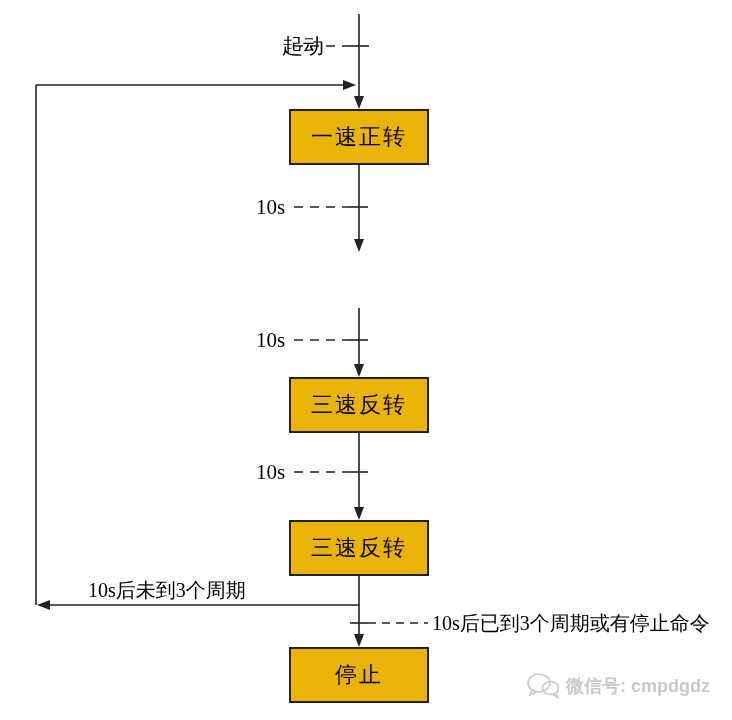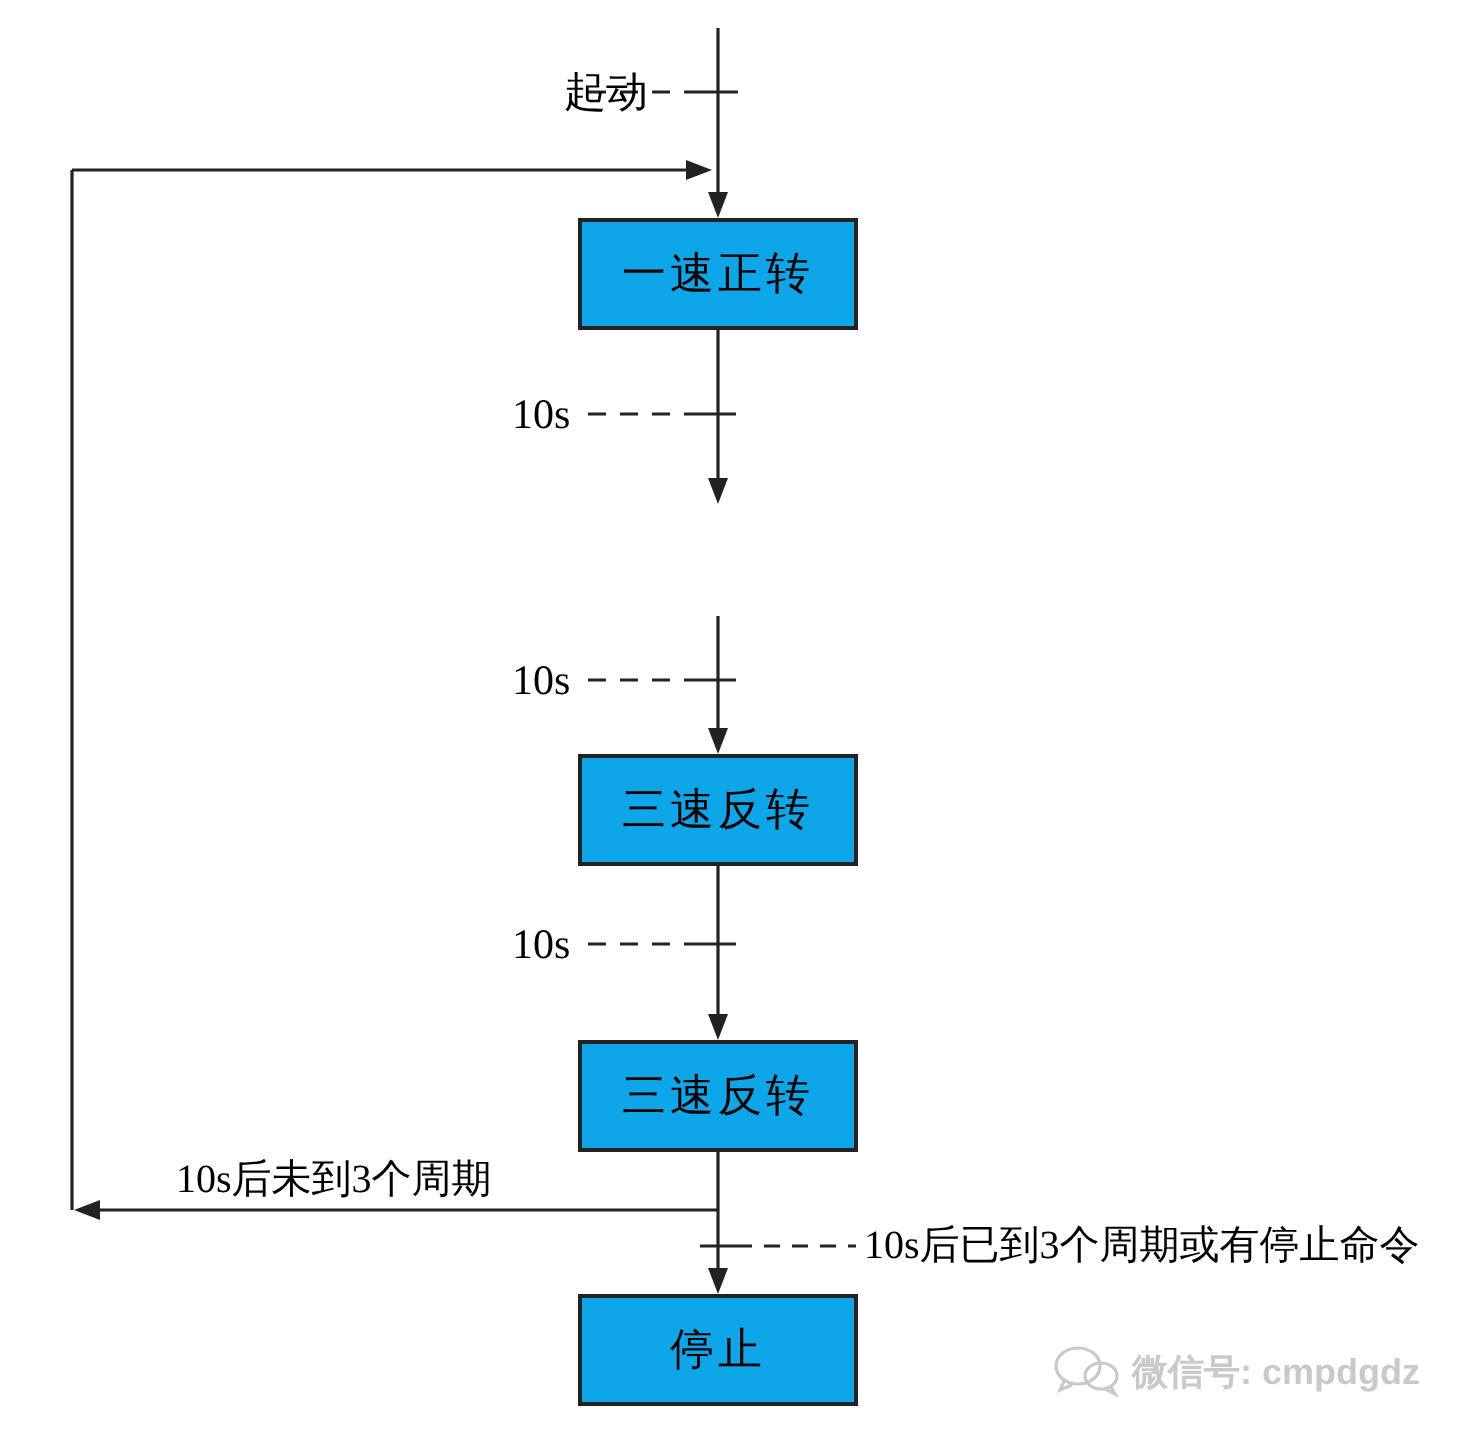--- a/index.html
+++ b/index.html
@@ -22,21 +22,21 @@
     top: 0;
     color: var(--line-color, #222222);
   }
   .step-box {
     position: absolute;
     left: 289px;
     width: 140px;
     height: 56px;
     box-sizing: border-box;
     border: 2px solid var(--line-color, #222222);
-    background: #0ea5e9;
+    background: #eab308;
     display: flex;
     align-items: center;
     justify-content: center;
     font-size: 22px;
     letter-spacing: 2px;
     color: var(--text-color, #000000);
   }
   .box-1 { top: 109px; }
   .box-2 { top: 252px; }
   .box-3 { top: 377px; }

